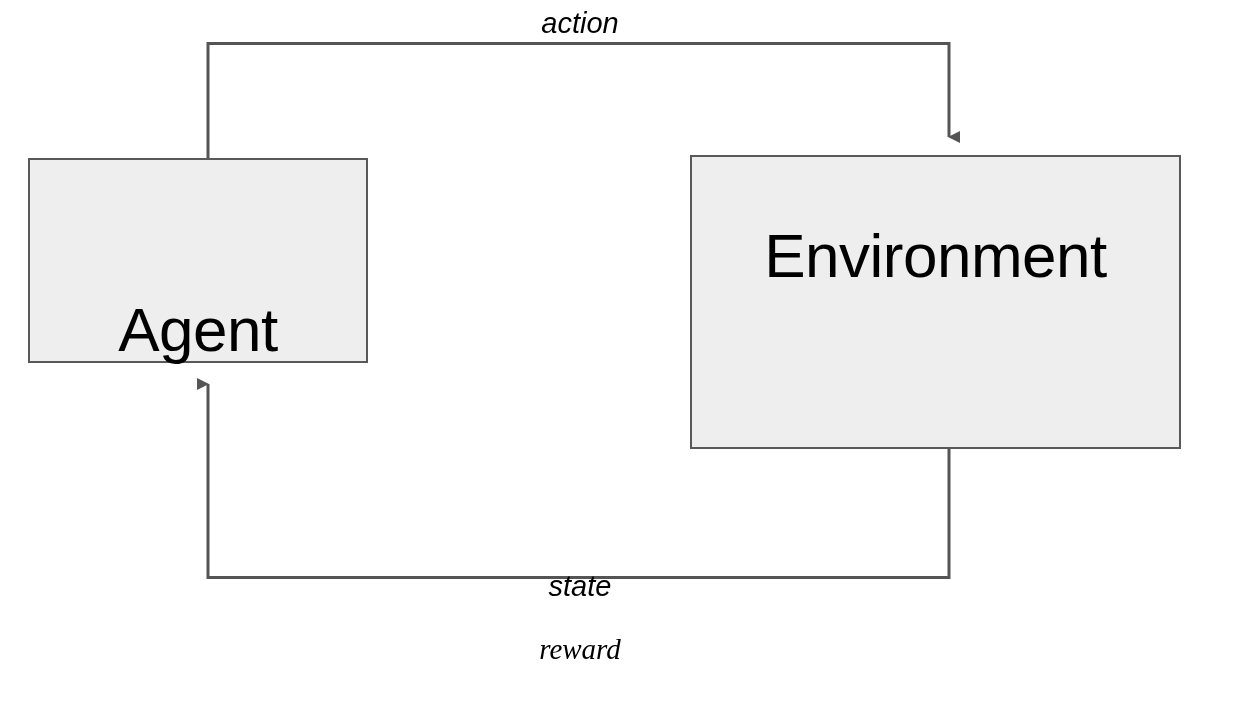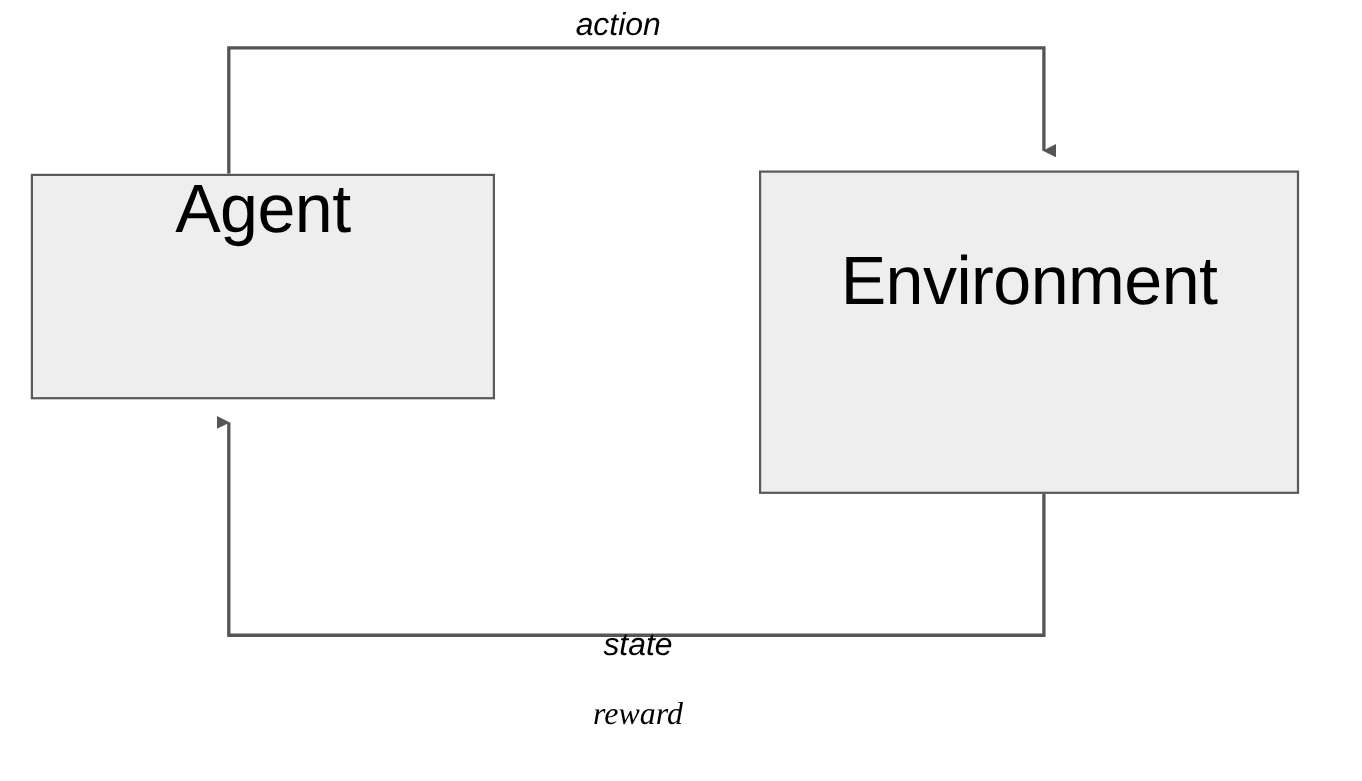--- a/index.html
+++ b/index.html
@@ -29,23 +29,23 @@
     box-sizing: border-box;
     background: #eeeeee;
     border: 2px solid #595959;
     display: flex;
     flex-direction: column;
     align-items: center;
   }
   #agent-box {
     left: 28px;
     top: 158px;
-    width: 422px;
+    width: 340px;
     height: 205px;
-    justify-content: flex-start;
+    justify-content: flex-end;
   }
   #environment-box {
     left: 690px;
     top: 155px;
     width: 491px;
     height: 294px;
     justify-content: flex-start;
   }
   .node-title {
     font-size: 62px;
@@ -82,21 +82,21 @@
   .edge-label {
     position: absolute;
     font-style: italic;
     font-size: 29px;
     line-height: 1;
     color: #000000;
     white-space: nowrap;
     text-align: center;
   }
   #label-action {
-    left: 412px;
+    left: 430px;
     top: 9px;
     width: 300px;
   }
   #label-state {
     left: 430px;
     top: 572px;
     width: 300px;
   }
   #label-reward {
     left: 430px;

